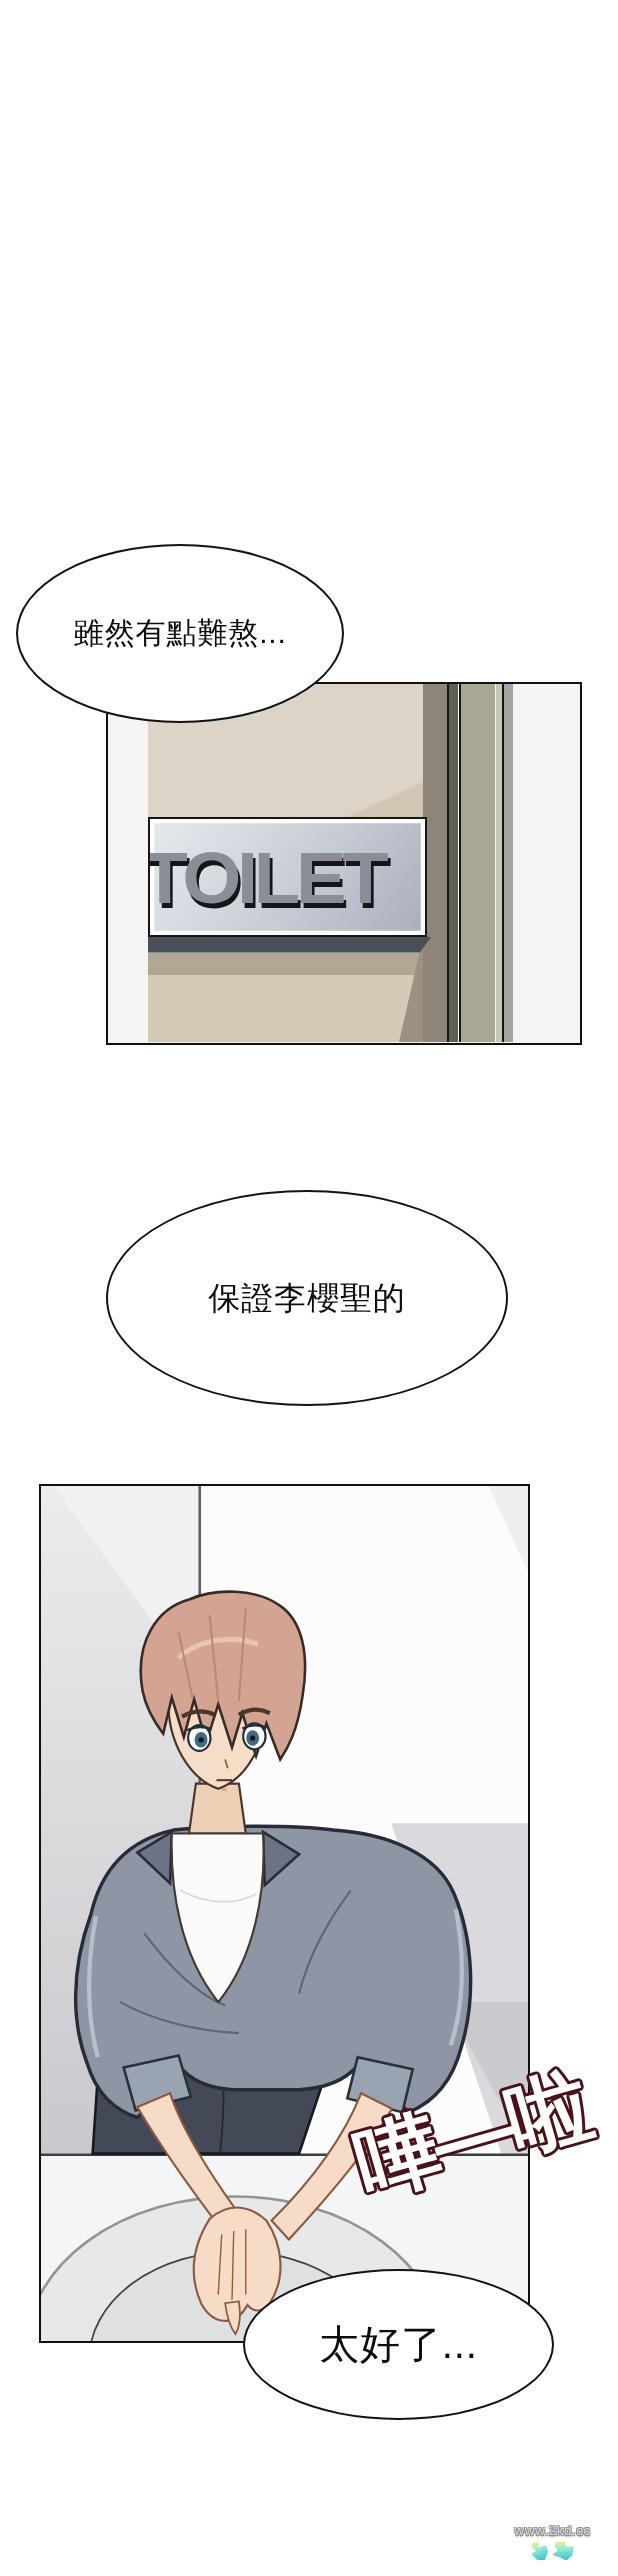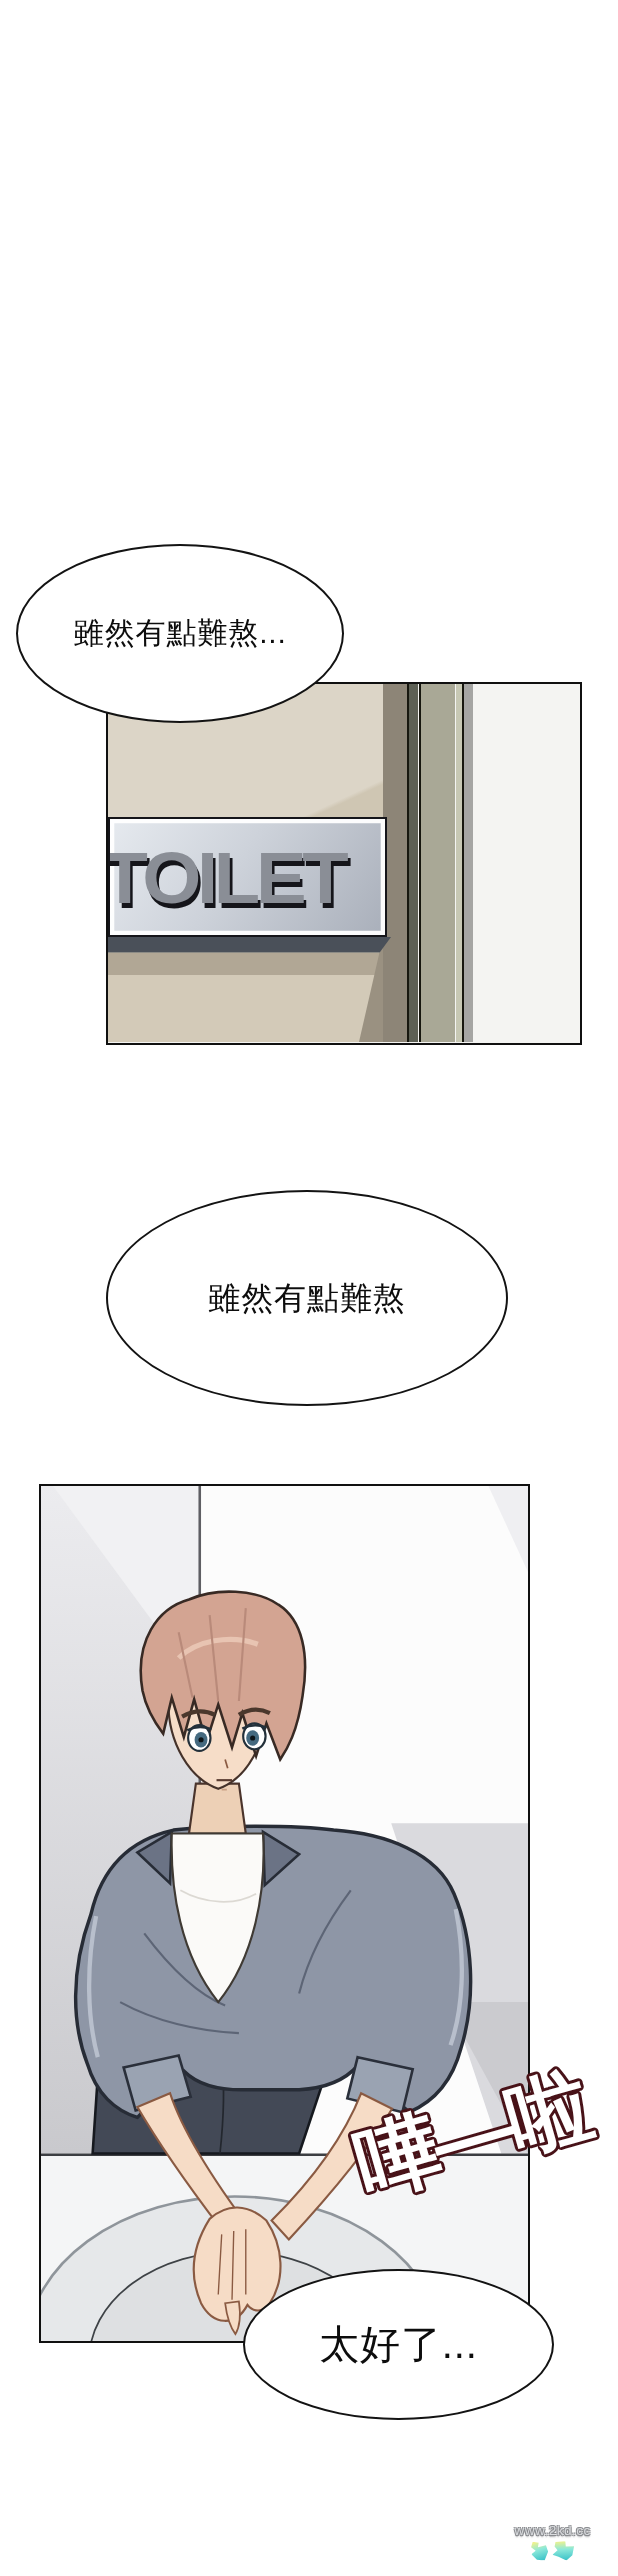--- a/index.html
+++ b/index.html
@@ -14,21 +14,21 @@
     box-sizing:border-box;z-index:30;color:#0d0d0d;
   }
   #bubble1{left:16.3px;top:544px;width:328px;height:179px;font-size:30px;letter-spacing:0.9px;}
   #bubble2{left:106px;top:1190px;width:402px;height:216px;font-size:32px;line-height:1.28;letter-spacing:0.9px;}
   #bubble3{left:243px;top:2269px;width:311px;height:151px;font-size:40px;letter-spacing:0.9px;}
   
   #panel1{
     position:absolute;left:106px;top:682px;width:476px;height:363px;
     border:2.6px solid #101010;box-sizing:border-box;overflow:hidden;z-index:10;background:#f4f4f2;
   }
-  #panel1 .abs{position:absolute;}
+  #panel1 .abs{position:absolute;margin-left:40px;}
   .door-face{left:0;top:0;width:275px;height:358px;
     background:linear-gradient(155deg,#dcd5c7 0%,#dcd5c7 46%,#cfc6b3 47%,#cfc6b3 100%);}
   .door-edge{left:275px;top:0;width:24px;height:358px;background:#8d8577;}
   .vline1{left:299px;top:0;width:2.6px;height:358px;background:#17170f;}
   .frame-dark{left:301px;top:0;width:9.4px;height:358px;background:#5d6055;}
   .vline2{left:311px;top:0;width:2.6px;height:358px;background:#17170f;}
   .frame-green{left:313px;top:0;width:34px;height:358px;background:#a9a896;}
   .frame-light{left:348px;top:0;width:6px;height:358px;background:#c7c8b4;}
   .vline3{left:354px;top:0;width:2.6px;height:358px;background:#17170f;}
   .frame-gray{left:356px;top:0;width:9.4px;height:358px;background:#a5a5a3;}
@@ -95,21 +95,21 @@
   <div class="abs door-low"></div>
   <div class="abs door-corner-shadow"></div>
   <div class="abs sign-under"></div>
   <div class="abs door-sign">
     <span class="sign-text">TOILET</span>
   </div>
 </div>
 
 <div class="bubble" id="bubble2">
   <div>
-    <div>雖然有點難熬</div>
+    <div>保證李櫻聖的</div>
   </div>
 </div>
 
 <div id="panel2">
   <svg viewBox="0 0 566 994" preserveAspectRatio="none">
     <defs>
       <linearGradient id="stripGrad" x1="0" y1="0" x2="0" y2="1">
         <stop offset="0" stop-color="#ececef"></stop>
           <stop offset="1" stop-color="#c9c9cd"></stop>
       </linearGradient>

